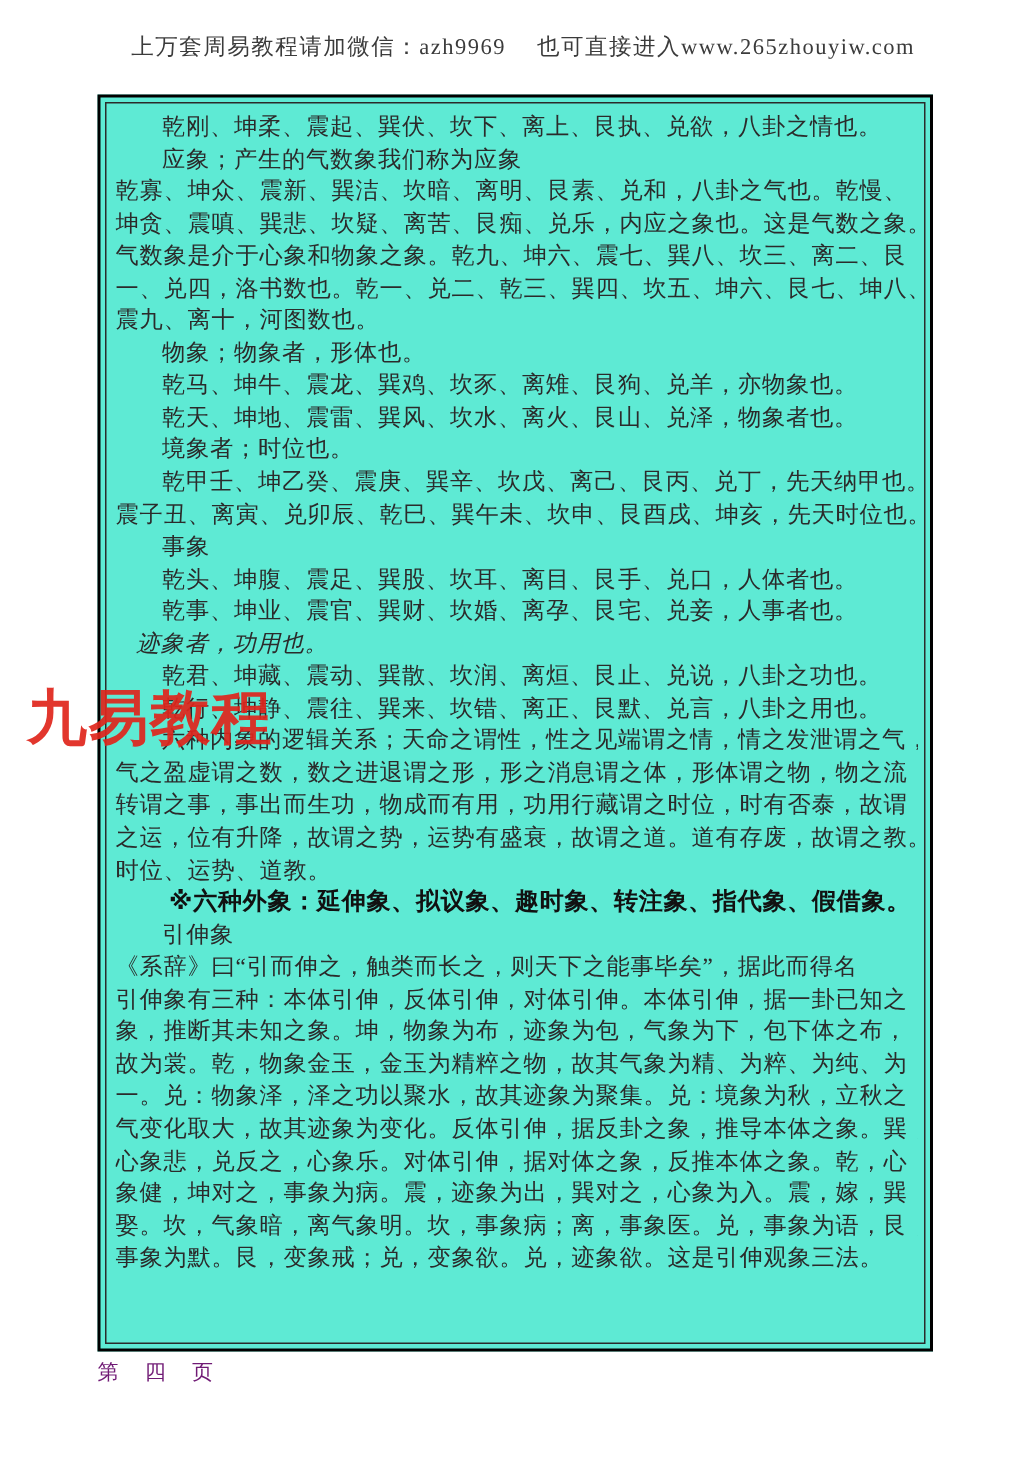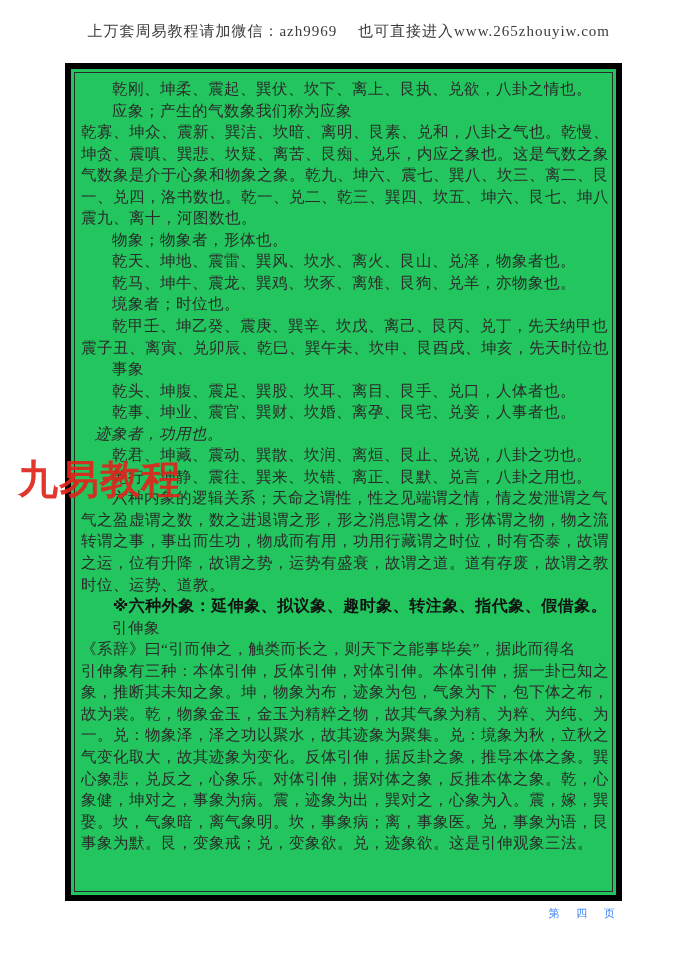--- a/index.html
+++ b/index.html
@@ -8,22 +8,22 @@
     font-family:"Liberation Serif","DejaVu Serif",serif;
     overflow:hidden;
   }
   .promo-header{
     position:absolute;top:5px;left:0;width:100%;
     text-align:center;font-size:15px;color:#3b3b3b;
     letter-spacing:1px;white-space:pre;
   }
   .frame-outer{
     position:absolute;left:65px;top:63px;width:557px;height:838px;
-    border:6px solid #000000;box-sizing:border-box;padding:3px;
-    background:#22c55e;
+    border:2px solid #000000;box-sizing:border-box;padding:3px;
+    background:#5eead4;
   }
   .frame-inner{
     width:100%;height:100%;box-sizing:border-box;
     border:1px solid #2a2a2a;
     padding:5px 4px 0 6px;overflow:hidden;
   }
   .content{width:100%;height:100%;overflow:hidden;}
   .line{
     font-size:15.5px;line-height:21.55px;color:#2b2b2b;
     letter-spacing:0.5px;white-space:pre;
@@ -36,21 +36,21 @@
   }
   .watermark{
     position:absolute;left:6px;top:459px;
     font-family:"DejaVu Sans","Liberation Sans",sans-serif;
     font-weight:900;font-size:40px;line-height:1;
     color:#e0251c;opacity:0.92;letter-spacing:1px;
     z-index:5;white-space:nowrap;margin-left:12px;
   }
   .page-footer{
     position:absolute;left:65px;top:906px;width:557px;
-    text-align:right;font-size:11px;color:#3b82f6;
+    text-align:left;font-size:14px;color:#701a75;
     letter-spacing:7px;
   }
 </style>
 </head>
 <body>
 
 <div class="promo-header">
   <span>上万套周易教程请加微信：azh9969　 也可直接进入www.265zhouyiw.com</span>
 </div>
 
@@ -58,22 +58,22 @@
   <div class="frame-inner">
     <div class="content">
         <div class="line ind1">乾刚、坤柔、震起、巽伏、坎下、离上、艮执、兑欲，八卦之情也。</div>
         <div class="line ind1">应象；产生的气数象我们称为应象</div>
         <div class="line">乾寡、坤众、震新、巽洁、坎暗、离明、艮素、兑和，八卦之气也。乾慢、</div>
         <div class="line">坤贪、震嗔、巽悲、坎疑、离苦、艮痴、兑乐，内应之象也。这是气数之象。</div>
         <div class="line">气数象是介于心象和物象之象。乾九、坤六、震七、巽八、坎三、离二、艮</div>
         <div class="line">一、兑四，洛书数也。乾一、兑二、乾三、巽四、坎五、坤六、艮七、坤八、</div>
         <div class="line">震九、离十，河图数也。</div>
         <div class="line ind1">物象；物象者，形体也。</div>
+        <div class="line ind1">乾马、坤牛、震龙、巽鸡、坎豕、离雉、艮狗、兑羊，亦物象也。</div>
         <div class="line ind1">乾天、坤地、震雷、巽风、坎水、离火、艮山、兑泽，物象者也。</div>
-        <div class="line ind1">乾马、坤牛、震龙、巽鸡、坎豕、离雉、艮狗、兑羊，亦物象也。</div>
         <div class="line ind1">境象者；时位也。</div>
         <div class="line ind1">乾甲壬、坤乙癸、震庚、巽辛、坎戊、离己、艮丙、兑丁，先天纳甲也。</div>
         <div class="line">震子丑、离寅、兑卯辰、乾巳、巽午未、坎申、艮酉戌、坤亥，先天时位也。</div>
         <div class="line ind1">事象</div>
         <div class="line ind1">乾头、坤腹、震足、巽股、坎耳、离目、艮手、兑口，人体者也。</div>
         <div class="line ind1">乾事、坤业、震官、巽财、坎婚、离孕、艮宅、兑妾，人事者也。</div>
         <div class="line ind05">迹象者，功用也。</div>
         <div class="line ind1">乾君、坤藏、震动、巽散、坎润、离烜、艮止、兑说，八卦之功也。</div>
         <div class="line ind1">乾行、坤静、震往、巽来、坎错、离正、艮默、兑言，八卦之用也。</div>
         <div class="line ind1">六种内象的逻辑关系；天命之谓性，性之见端谓之情，情之发泄谓之气，</div>

